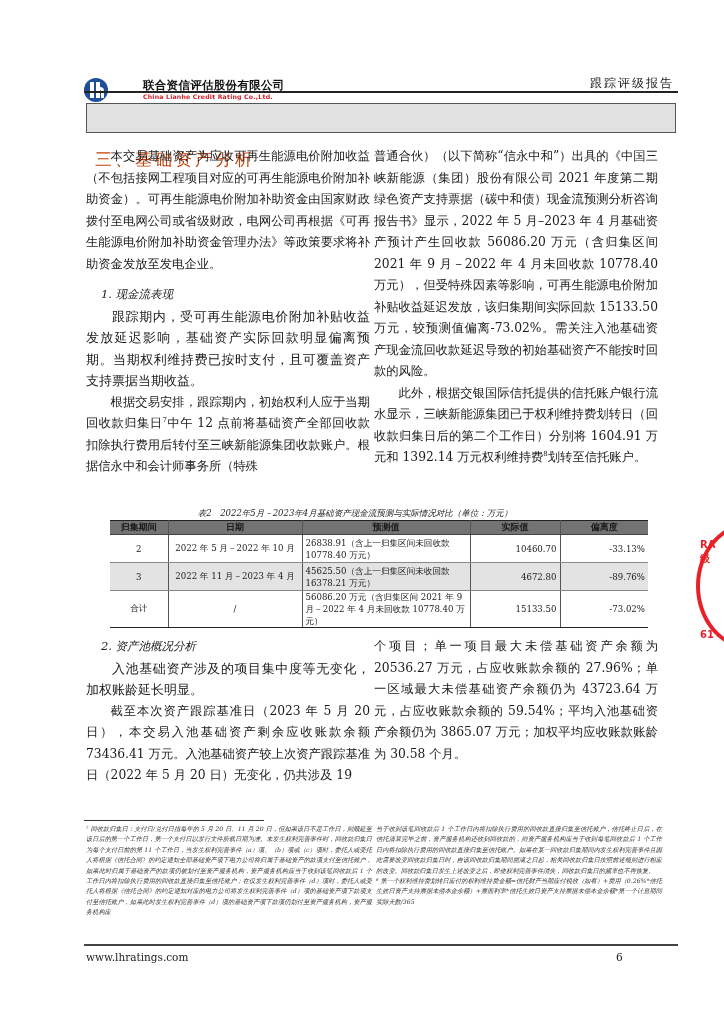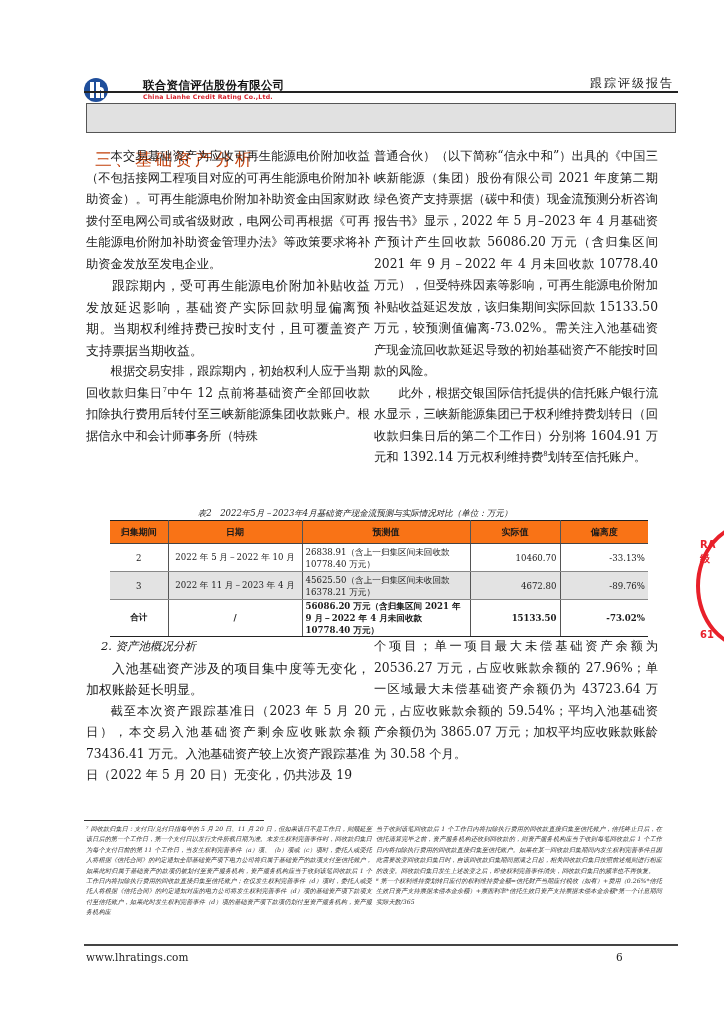--- a/index.html
+++ b/index.html
@@ -23,27 +23,27 @@
 
     .col { position: absolute; width: 284px; font-size: 12.3px; line-height: 21.5px; text-align: justify; }
     .col p { text-indent: 2em; }
     .col p.bold { font-weight: normal; font-family: "DejaVu Sans", sans-serif; font-size: 13px; }
     .col p.sub { text-indent: 1.3em; font-style: italic; font-size: 11.5px; }
     .col p.noindent { text-indent: 0; }
     sup { font-size: 7px; vertical-align: super; line-height: 0; }
 
     .table-caption { position: absolute; left: 110px; top: 508px; width: 590px; text-align: center; font-size: 8.5px; font-style: italic; color: #222; }
     .data-table { position: absolute; left: 110px; top: 520px; width: 538px; border-collapse: collapse; font-size: 8.6px; }
-    .data-table th { background: #f97316; font-family: "DejaVu Sans", sans-serif; font-weight: bold; font-size: 9px; height: 23px; border-top: 1.5px solid #222; border-bottom: 1px solid #444; margin-top: 16px; }
+    .data-table th { background: #737373; font-family: "DejaVu Sans", sans-serif; font-weight: bold; font-size: 9px; height: 14px; border-top: 1.5px solid #222; border-bottom: 1px solid #444; margin-top: 16px; }
     .data-table td { height: 28px; border-bottom: 1px solid #888; vertical-align: middle; }
     .data-table th, .data-table td { border-left: 1px solid #555; border-right: 1px solid #555; padding: 0 3px; }
     .data-table th:first-child, .data-table td:first-child { border-left: none; }
     .data-table th:last-child, .data-table td:last-child { border-right: none; }
     .data-table tr.shade td { background: #e3e3e3; }
-    .data-table tr.total td { font-weight: bold; height: 36px; border-bottom: 1.5px solid #222; }
+    .data-table tr.total td { font-weight: normal; height: 36px; border-bottom: 1.5px solid #222; }
     .c { text-align: center; }
     .r { text-align: right; }
     .l { text-align: left; line-height: 12px; }
 
     .stamp { position: absolute; left: 694px; top: 522px; width: 30px; height: 128px; overflow: hidden; }
     .stamp-ring { position: absolute; left: 2px; top: 0; width: 110px; height: 128px; border: 4px solid #e8202a; border-radius: 50%; }
     .stamp-text { position: absolute; left: 6px; top: 16px; color: #e8202a; font-size: 10px; font-weight: bold; line-height: 14px; font-family: "DejaVu Sans", sans-serif; width: 14px; }
 
     .fn-rule { position: absolute; left: 84px; top: 820px; width: 180px; height: 1px; background: #333; }
     .footnote { position: absolute; width: 286px; font-size: 6.2px; line-height: 10.4px; color: #333; font-style: italic; text-align: justify; }
@@ -70,20 +70,21 @@
   <div class="report-type">跟踪评级报告</div>
 </div>
 <div class="header-rule"></div>
 
 <div class="section-title">
   <span>三、基础资产分析</span>
 </div>
 
 <div class="col" style="left:86px; top:146px;">
   <p>本交易基础资产为应收可再生能源电价附加收益（不包括接网工程项目对应的可再生能源电价附加补助资金）。可再生能源电价附加补助资金由国家财政拨付至电网公司或省级财政，电网公司再根据《可再生能源电价附加补助资金管理办法》等政策要求将补助资金发放至发电企业。</p>
+  <p class="sub" style="margin-top:9px;">1.  现金流表现</p>
   <p class="bold">跟踪期内，受可再生能源电价附加补贴收益发放延迟影响，基础资产实际回款明显偏离预期。当期权利维持费已按时支付，且可覆盖资产支持票据当期收益。</p>
   <p><span>根据交易安排，跟踪期内，初始权利人应于当期回收款归集日</span><sup>7</sup><span>中午 12 点前将基础资产全部回收款扣除执行费用后转付至三峡新能源集团收款账户。根据信永中和会计师事务所（特殊</span></p>
 </div>
 
 <div class="col" style="left:374px; top:146px;">
   <p class="noindent">普通合伙）（以下简称“信永中和”）出具的《中国三峡新能源（集团）股份有限公司 2021 年度第二期绿色资产支持票据（碳中和债）现金流预测分析咨询报告书》显示，2022 年 5 月–2023 年 4 月基础资产预计产生回收款 56086.20 万元（含归集区间 2021 年 9 月－2022 年 4 月未回收款 10778.40 万元），但受特殊因素等影响，可再生能源电价附加补贴收益延迟发放，该归集期间实际回款 15133.50 万元，较预测值偏离-73.02%。需关注入池基础资产现金流回收款延迟导致的初始基础资产不能按时回款的风险。</p>
   <p><span>此外，根据交银国际信托提供的信托账户银行流水显示，三峡新能源集团已于权利维持费划转日（回收款归集日后的第二个工作日）分别将 1604.91 万元和 1392.14 万元权利维持费</span><sup>8</sup><span>划转至信托账户。</span></p>
 </div>
 
 <div class="table-caption" style="left:60px;">表2　2022年5月－2023年4月基础资产现金流预测与实际情况对比（单位：万元）</div>

